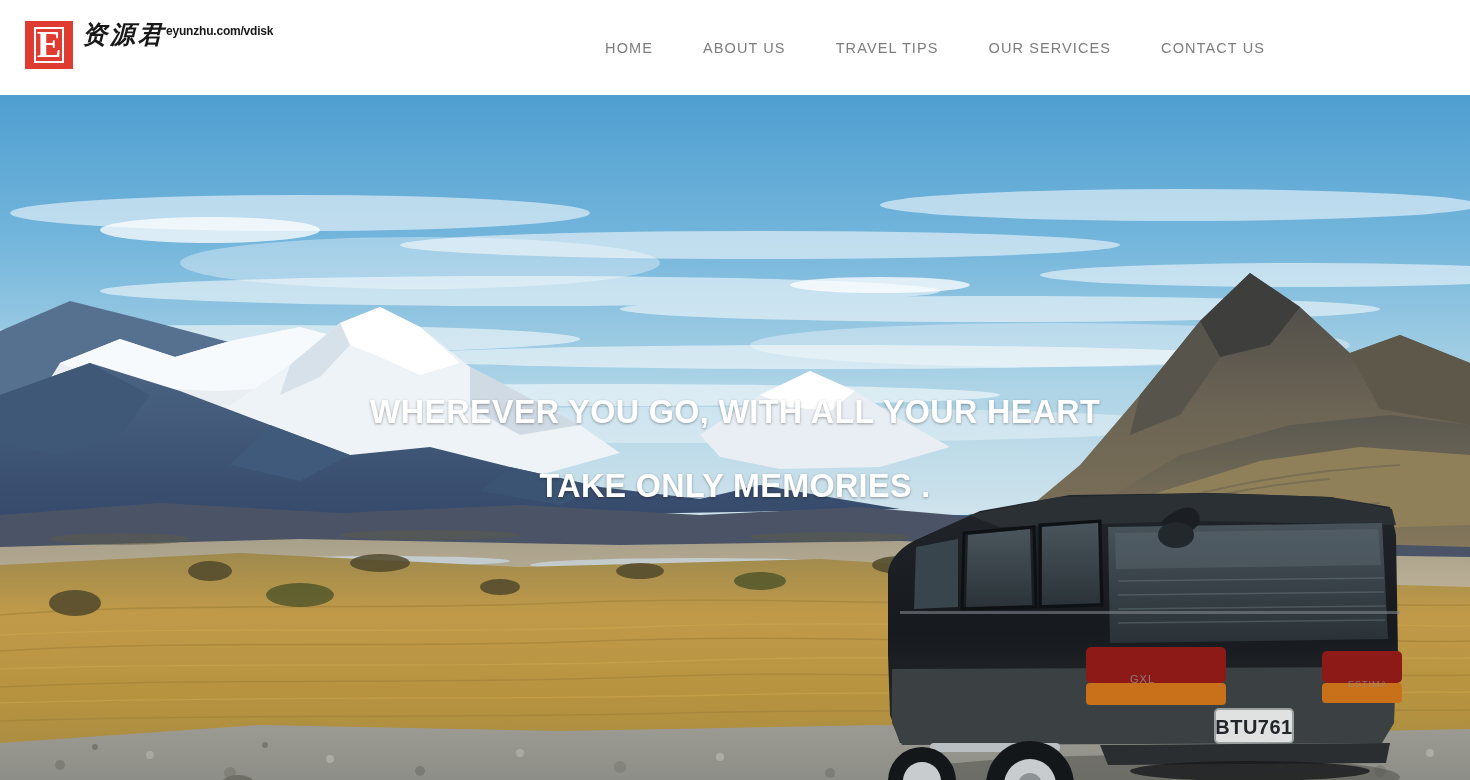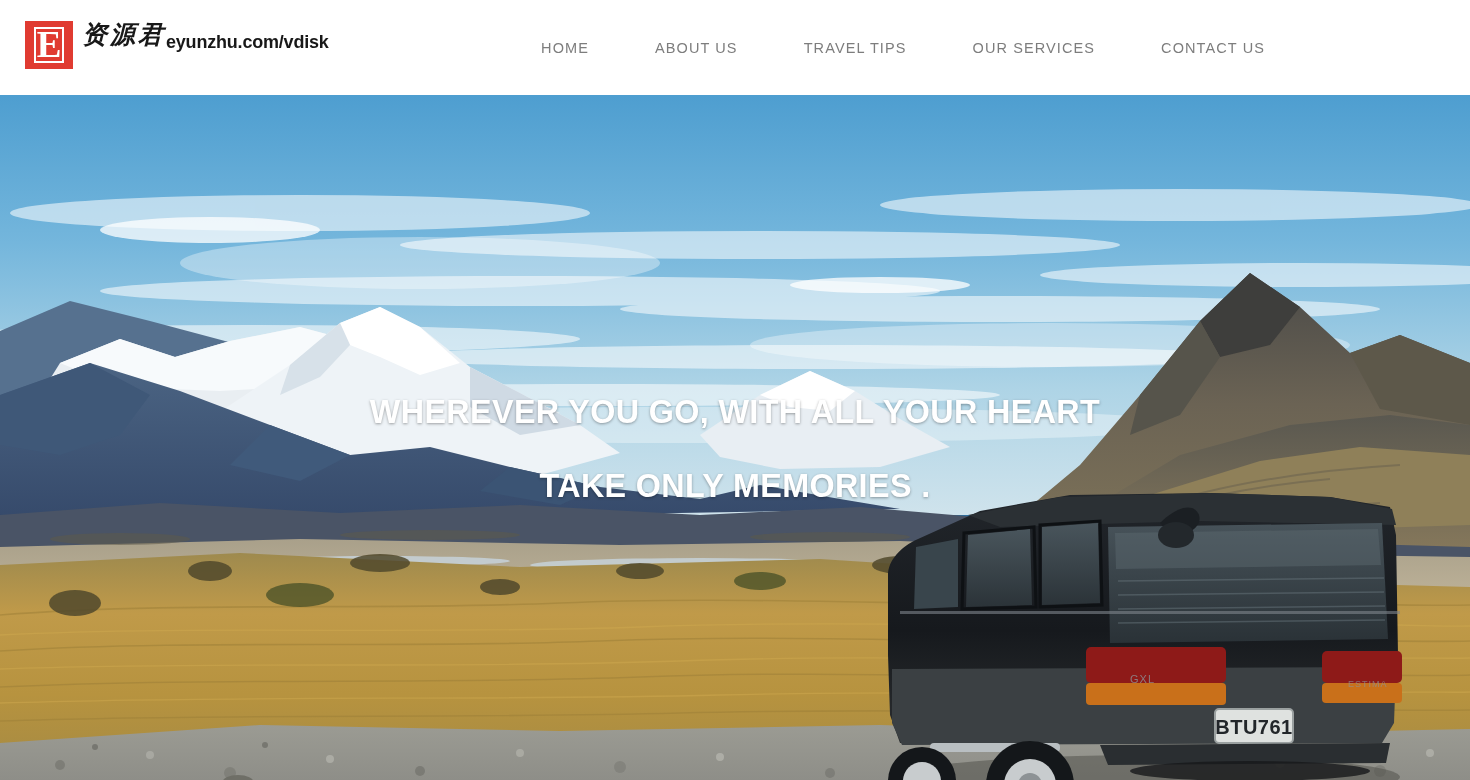--- a/index.html
+++ b/index.html
@@ -45,26 +45,26 @@
     display:flex; align-items:center; justify-content:center;
     padding-bottom:2px;
   }
   .wm-text { display:flex; flex-direction:row; line-height:1; padding-top:1px; }
   .wm-cn {
     font-family:"Liberation Serif", serif; font-weight:700; font-style:italic;
     font-size:25px; color:#111; letter-spacing:3px; white-space:nowrap;
   }
   .wm-url {
     font-family:"Liberation Sans", sans-serif; font-weight:700;
-    font-size:18px; color:#111; margin-top:11px; white-space:nowrap;
+    font-size:12px; color:#111; margin-top:3px; white-space:nowrap;
     letter-spacing:-0.2px;
   }
 
   
-  .nav { display:flex; align-items:center; gap:16px; padding-right:180px; }
+  .nav { display:flex; align-items:center; gap:0; padding-right:180px; }
   .nav-item {
     font-size:14.5px; color:#7d7d7d; letter-spacing:1.1px;
     text-transform:uppercase; padding:0 25px; white-space:nowrap;
     cursor:pointer; text-decoration:none;
   }
 
   
   .hero {
     position:absolute; top:95px; left:0; width:1470px; height:685px;
     overflow:hidden; background:#2f6f9e;

